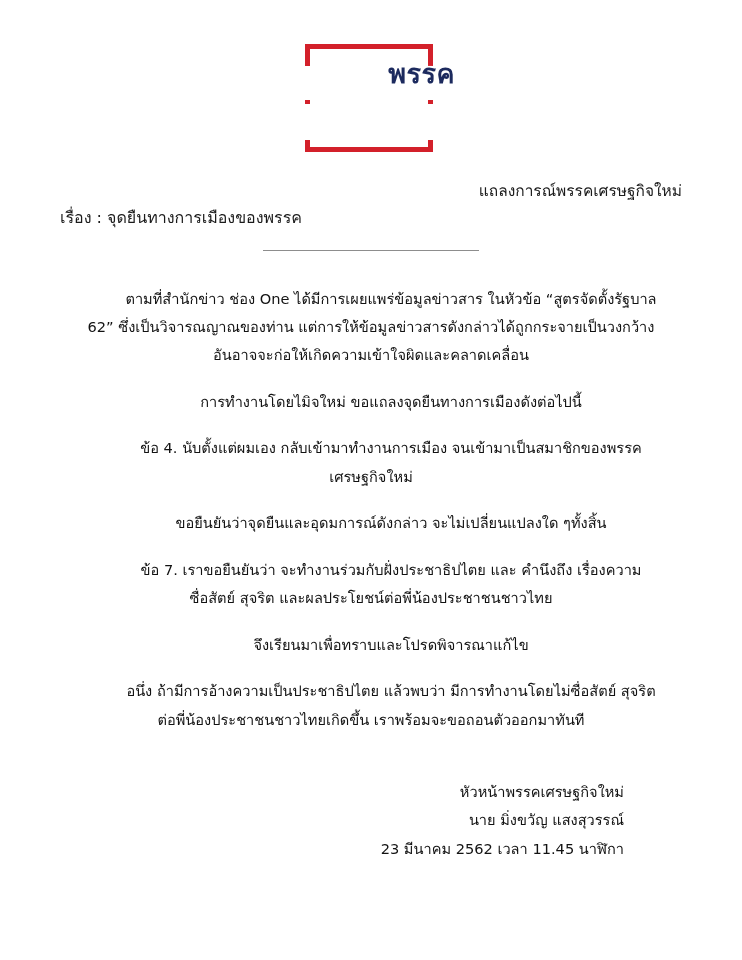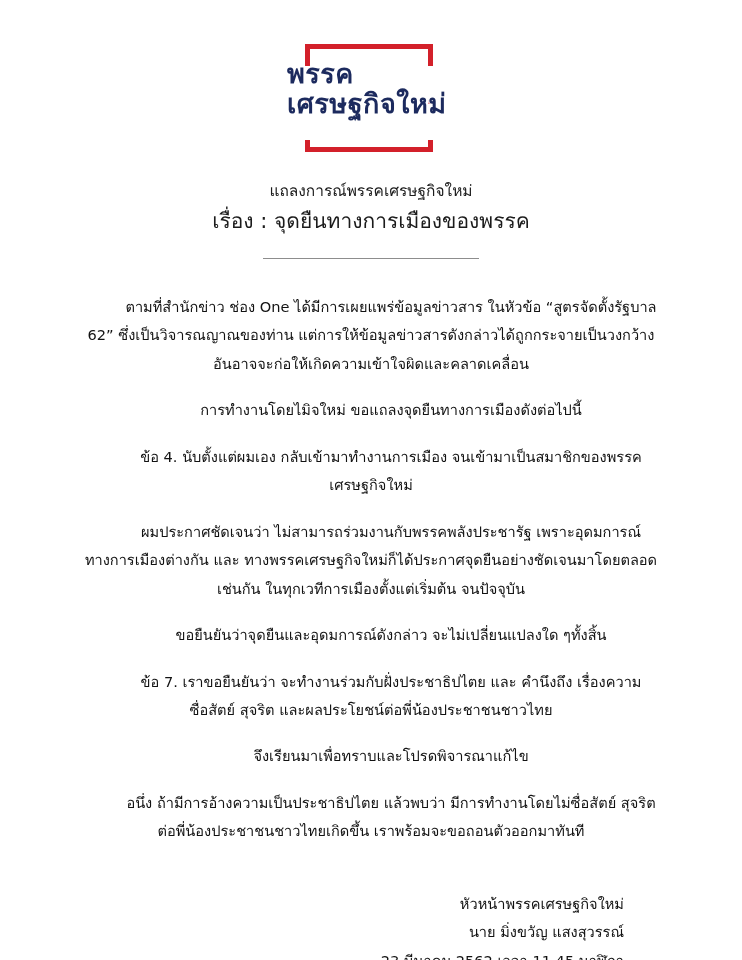--- a/index.html
+++ b/index.html
@@ -42,21 +42,21 @@
     width: 128px;
     height: 108px;
     border: 5px solid #d3202a;
     box-sizing: border-box;
   }
   .logo-text {
     position: absolute;
     left: 0;
     top: 22px;
     width: 168px;
-    text-align: left;
+    text-align: right;
     line-height: 1.05;
   }
   .logo-text .l1 {
     display: block;
     color: #1c2a5e;
     font-size: 27px;
     font-weight: bold;
     letter-spacing: 0.5px;
     text-shadow: 0 0 1px rgba(255,255,255,0.9), 0 0 3px #fff, 2px 0 2px #fff, -2px 0 2px #fff;
   }
@@ -76,28 +76,28 @@
   .knockout {
     position: absolute;
     background: #ffffff;
   }
   .k1 { left: 6px; top: 28px; width: 156px; height: 34px; }
   .k2 { left: 0px;  top: 66px; width: 168px; height: 36px; }
 
   
   .doc-title {
     margin-top: 18px;
-    text-align: center;
+    text-align: right;
     font-size: 15.5px;
     color: #1b1b1b;
     line-height: 1.7;
   }
   .doc-subtitle {
-    text-align: center;
-    font-size: 21px;
+    text-align: left;
+    font-size: 16px;
     color: #1b1b1b;
     line-height: 1.7;
   }
   .rule {
     width: 216px;
     height: 1px;
     background: #8d8d8d;
     margin: 18px auto 0 auto;
   }
 
@@ -131,34 +131,32 @@
 
 <div class="page">
 
   <div class="logo-block">
     <div class="logo-mark">
       <div class="logo-frame" style="border-color: rgb(211, 32, 42);"></div>
       <div class="knockout k1"></div>
       <div class="knockout k2"></div>
       <div class="logo-text">
         <span class="l1" style="color: rgb(28, 42, 94);">พรรค</span>
-        <span class="l2" style="color: rgb(28, 42, 94);">เศรษฐกิจใหม่</span>
       </div>
     </div>
   </div>
 
   <div class="doc-title">แถลงการณ์พรรคเศรษฐกิจใหม่</div>
   <div class="doc-subtitle">เรื่อง : จุดยืนทางการเมืองของพรรค</div>
   <div class="rule"></div>
 
   <div class="body-copy">
     <p>ตามที่สำนักข่าว ช่อง One ได้มีการเผยแพร่ข้อมูลข่าวสาร ในหัวข้อ  “สูตรจัดตั้งรัฐบาล 62”  ซึ่งเป็นวิจารณญาณของท่าน  แต่การให้ข้อมูลข่าวสารดังกล่าวได้ถูกกระจายเป็นวงกว้าง อันอาจจะก่อให้เกิดความเข้าใจผิดและคลาดเคลื่อน</p>
     <p>การทำงานโดยไมิจใหม่ ขอแถลงจุดยืนทางการเมืองดังต่อไปนี้</p>
     <p>ข้อ 4. นับตั้งแต่ผมเอง กลับเข้ามาทำงานการเมือง จนเข้ามาเป็นสมาชิกของพรรคเศรษฐกิจใหม่</p>
-    <p>ผมประกาศชัดเจนว่า ไม่สามารถร่วมงานกับพรรคพลังประชารัฐ เพราะอุดมการณ์ทางการเมืองต่างกัน และ ทางพรรคเศรษฐกิจใหม่ก็ได้ประกาศจุดยืนอย่างชัดเจนมาโดยตลอดเช่นกัน ในทุกเวทีการเมืองตั้งแต่เริ่มต้น จนปัจจุบัน</p>
     <p>ขอยืนยันว่าจุดยืนและอุดมการณ์ดังกล่าว จะไม่เปลี่ยนแปลงใด ๆทั้งสิ้น</p>
     <p>ข้อ 7. เราขอยืนยันว่า จะทำงานร่วมกับฝั่งประชาธิปไตย และ คำนึงถึง เรื่องความซื่อสัตย์ สุจริต และผลประโยชน์ต่อพี่น้องประชาชนชาวไทย</p>
     <p>จึงเรียนมาเพื่อทราบและโปรดพิจารณาแก้ไข</p>
     <p>อนึ่ง ถ้ามีการอ้างความเป็นประชาธิปไตย แล้วพบว่า มีการทำงานโดยไม่ซื่อสัตย์ สุจริต ต่อพี่น้องประชาชนชาวไทยเกิดขึ้น เราพร้อมจะขอถอนตัวออกมาทันที</p>
   </div>
 
   <div class="signature">
     <div>หัวหน้าพรรคเศรษฐกิจใหม่</div>
     <div>นาย มิ่งขวัญ แสงสุวรรณ์</div>
     <div>23 มีนาคม 2562  เวลา 11.45 นาฬิกา</div>

